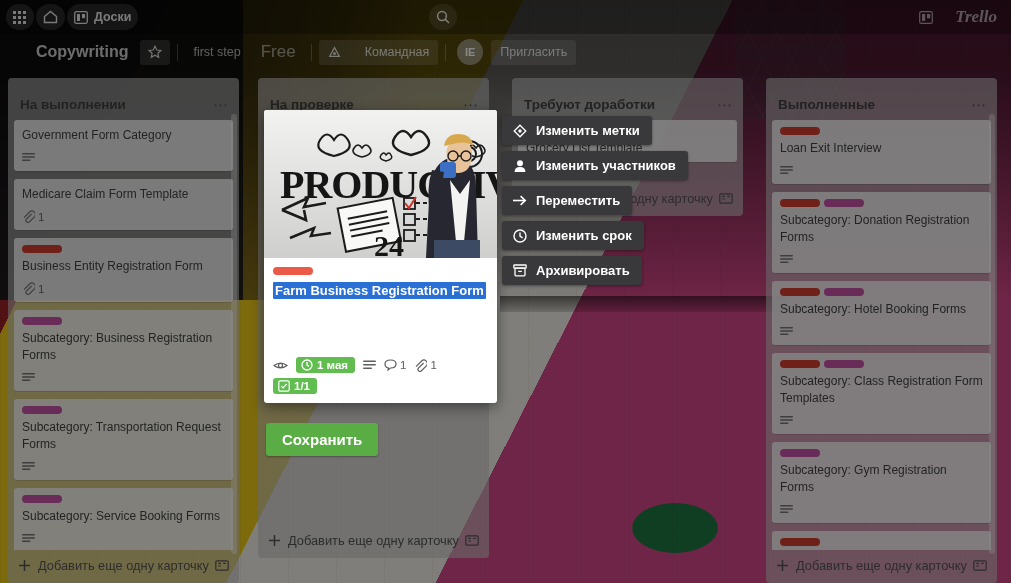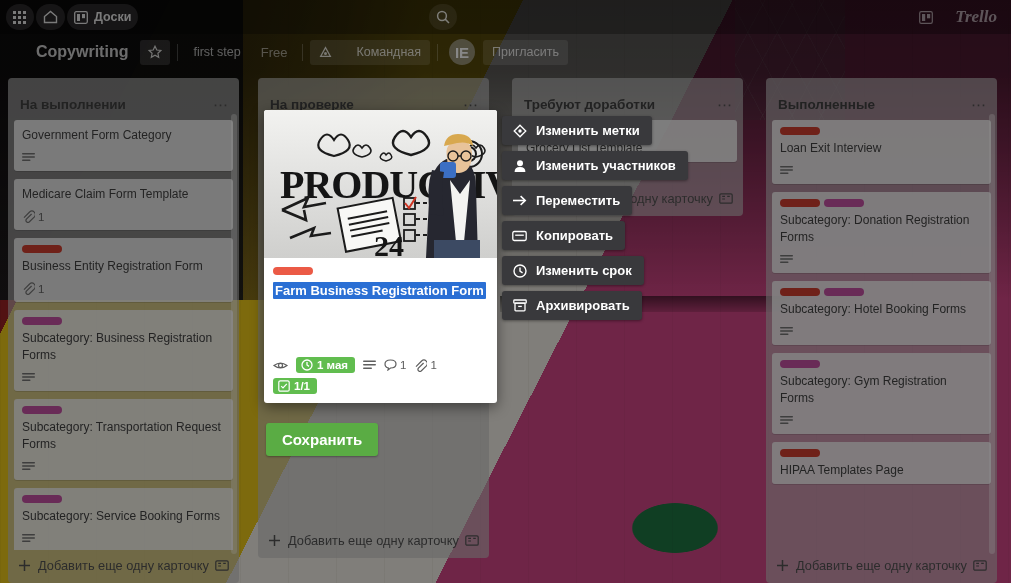--- a/index.html
+++ b/index.html
@@ -123,21 +123,21 @@
     color: rgba(255,255,255,0.72); font-size: 12.5px;
   }
   .bb-plain {
     height: 25px; display: flex; align-items: center;
     padding: 0 8px; color: rgba(255,255,255,0.62); font-size: 12.5px;
   }
   .bb-sep { width: 1px; height: 17px; background: rgba(255,255,255,0.22); margin: 0 3px; }
   .avatar {
     width: 26px; height: 26px; border-radius: 50%;
     background: rgba(190,190,190,0.55);
-    color: #e9e9e9; font-size: 15px; font-weight: bold;
+    color: #e9e9e9; font-size: 11px; font-weight: bold;
     display: flex; align-items: center; justify-content: center;
     margin: 0 4px;
   }
 
   
   .list {
     position: absolute; top: 78px;
     width: 231px;
     background: rgba(180,180,180,0.62);
     border-radius: 4px;
@@ -315,21 +315,21 @@
     <div class="bb-title">Copywriting</div>
     <div class="bb-btn" style="padding:0 8px;">
       <span>
         <svg width="14" height="14" viewBox="0 0 14 14" fill="none" stroke="rgba(255,255,255,.75)" stroke-width="1.2">
           <path d="M7 1.2 L8.8 5 L12.8 5.5 L9.9 8.3 L10.7 12.3 L7 10.3 L3.3 12.3 L4.1 8.3 L1.2 5.5 L5.2 5 Z"></path>
         </svg>
       </span>
     </div>
     <div class="bb-sep"></div>
     <div class="bb-plain">first step</div>
-    <div class="bb-plain" style="font-size:13px;opacity:.8">Free</div>
+    <div class="bb-plain" style="font-size:17px;opacity:.8">Free</div>
     <div class="bb-sep"></div>
     <div class="bb-btn">
       <span>
         <svg width="13" height="13" viewBox="0 0 13 13" fill="none" stroke="rgba(255,255,255,.75)" stroke-width="1.2">
           <path d="M6.5 1.6 L11.4 10.4 H1.6 Z"></path>
             <circle cx="6.5" cy="7.4" r="1.5" fill="rgba(255,255,255,.75)" stroke="none"></circle>
         </svg>
       </span>
       <span>Командная</span>
     </div>
@@ -561,20 +561,36 @@
                 </svg>
               </span>
             </div>
           </div>
           <div class="card">
             <div class="labels">
               <span class="label" style="background:#c0392b"></span>
               <span class="label" style="background:#b54a96"></span>
             </div>
             <div class="card-title">Subcategory: Hotel Booking Forms</div>
+            <div class="card-badges">
+              <span class="badge">
+                <svg width="13" height="10" viewBox="0 0 13 10" fill="#6b6b6b">
+                  <rect x="0" y="0" width="13" height="1.5" rx=".7"></rect>
+                  <rect x="0" y="3.2" width="13" height="1.5" rx=".7"></rect>
+                  <rect x="0" y="6.4" width="8.5" height="1.5" rx=".7"></rect>
+                </svg>
+              </span>
+            </div>
+          </div>
+          <div class="card">
+            <div class="labels">
+              <span class="label" style="background:#c0392b"></span>
+              <span class="label" style="background:#b54a96"></span>
+            </div>
+            <div class="card-title">Subcategory: Class Registration Form Templates</div>
             <div class="card-badges">
               <span class="badge">
                 <svg width="13" height="10" viewBox="0 0 13 10" fill="#6b6b6b">
                   <rect x="0" y="0" width="13" height="1.5" rx=".7"></rect>
                   <rect x="0" y="3.2" width="13" height="1.5" rx=".7"></rect>
                   <rect x="0" y="6.4" width="8.5" height="1.5" rx=".7"></rect>
                 </svg>
               </span>
             </div>
           </div>
@@ -769,29 +785,20 @@
       <span class="ctx-icon">
         <svg width="15" height="13" viewBox="0 0 15 13" fill="none" stroke="#fff" stroke-width="1.6">
           <line x1="1" y1="6.5" x2="13" y2="6.5"></line>
             <path d="M8.6 2.2 L13.2 6.5 L8.6 10.8"></path>
         </svg>
       </span>
       <span>Переместить</span>
     </div>
     <div class="ctx-item">
       <span class="ctx-icon">
-        <svg width="15" height="12" viewBox="0 0 15 12" fill="none" stroke="#fff" stroke-width="1.3">
-          <rect x="0.8" y="1.5" width="13.4" height="9" rx="1.4"></rect>
-            <line x1="3.2" y1="5.2" x2="11.8" y2="5.2"></line>
-        </svg>
-      </span>
-      <span>Копировать</span>
-    </div>
-    <div class="ctx-item">
-      <span class="ctx-icon">
         <svg width="14" height="14" viewBox="0 0 14 14" fill="none" stroke="#fff" stroke-width="1.4">
           <circle cx="7" cy="7" r="6"></circle>
             <path d="M7 3.4 V7.2 L9.6 8.8"></path>
         </svg>
       </span>
       <span>Изменить срок</span>
     </div>
     <div class="ctx-item">
       <span class="ctx-icon">
         <svg width="14" height="13" viewBox="0 0 14 13" fill="none" stroke="#fff" stroke-width="1.3">

